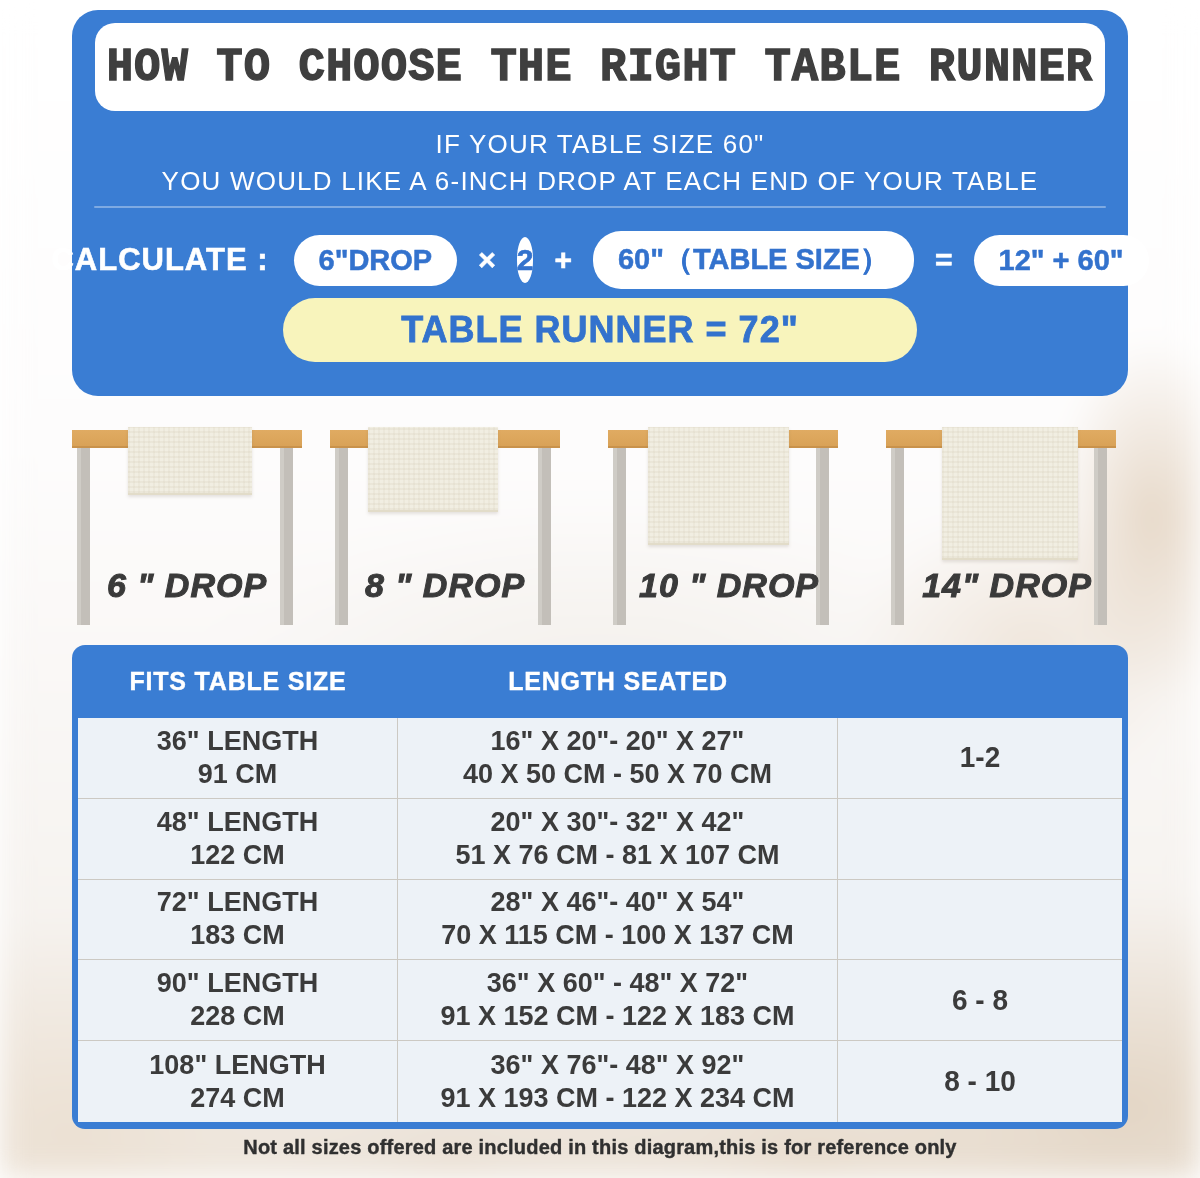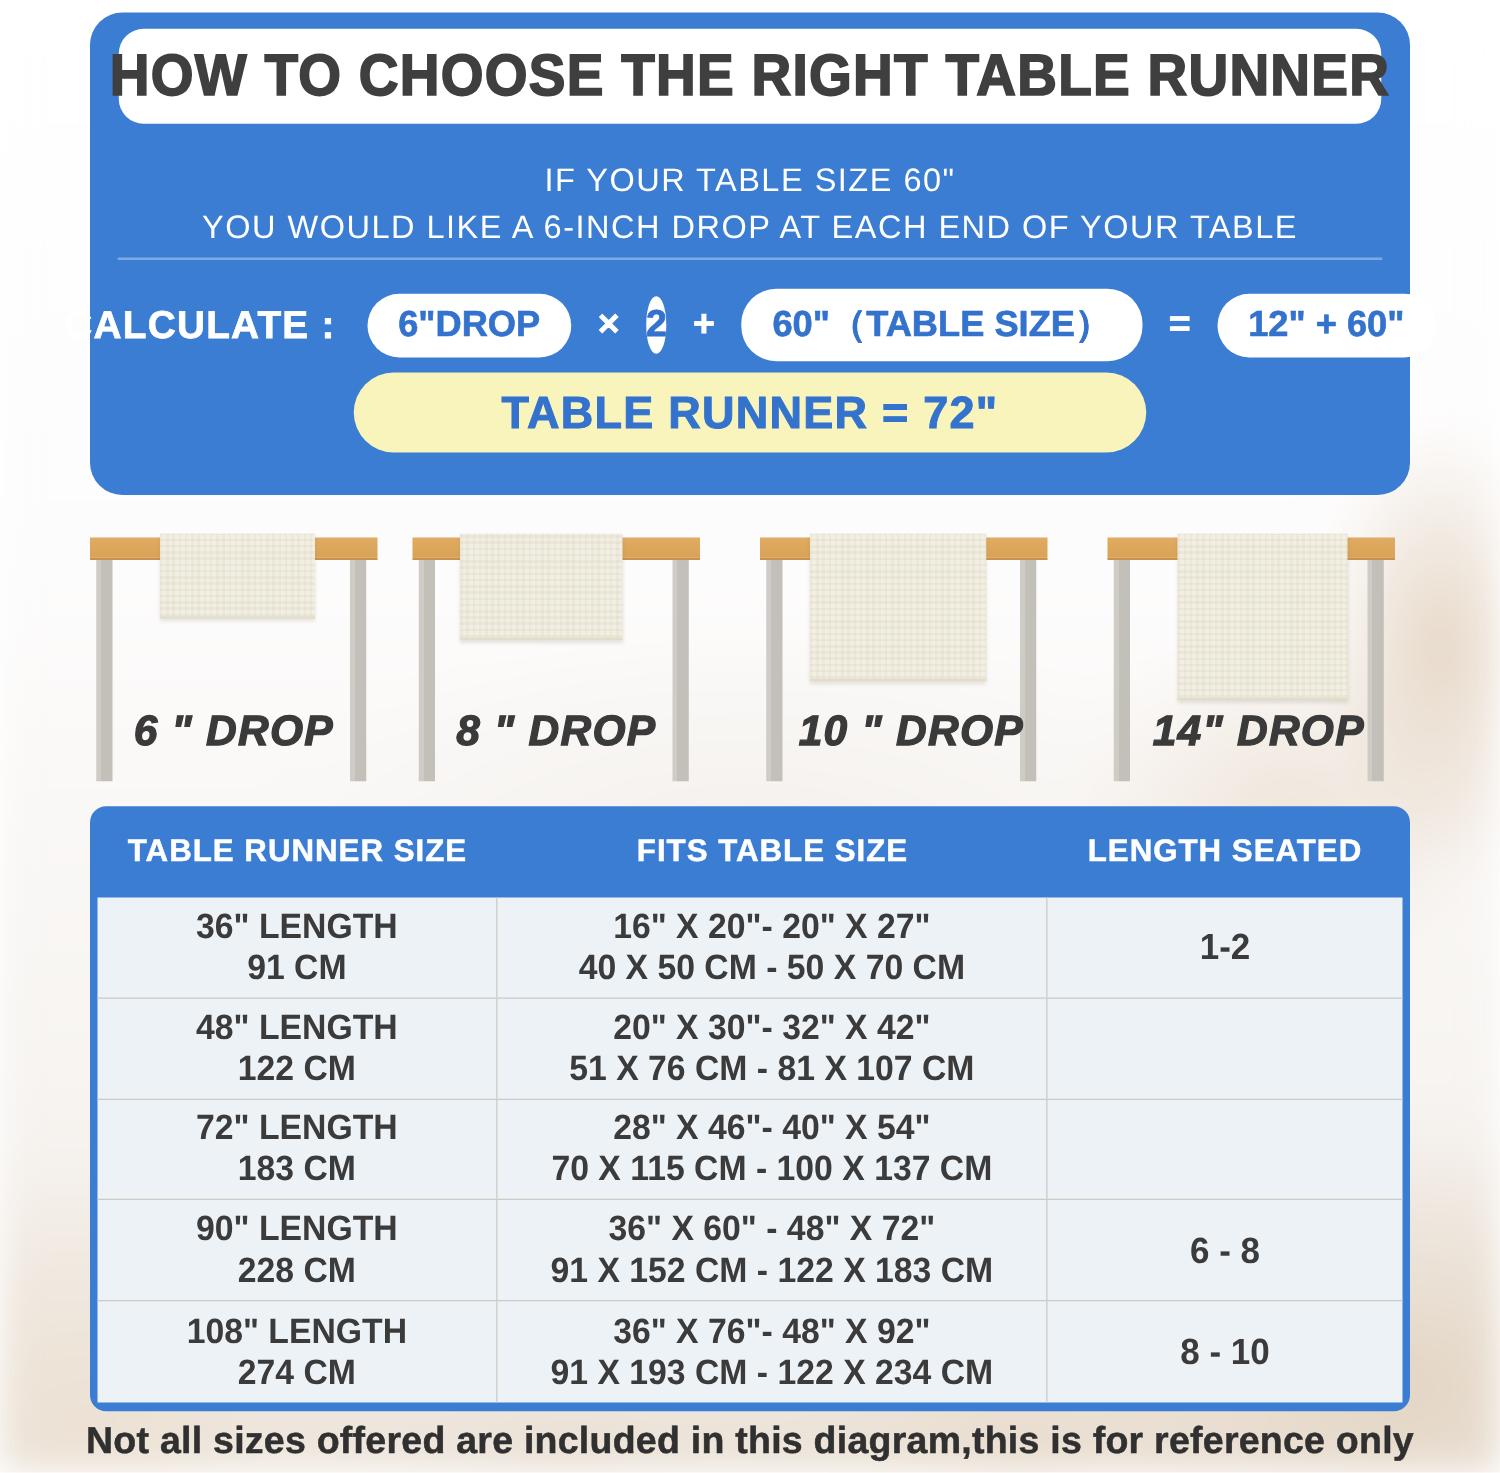--- a/index.html
+++ b/index.html
@@ -26,23 +26,23 @@
       linear-gradient(180deg, #ffffff 0%, #fdfcfc 38%, #f7f4f1 72%, #f1ece6 100%);
     filter: blur(14px);
   }
 
   
   .hero {
     position: absolute; left: 72px; top: 10px; width: 1056px; height: 386px;
     background: #3a7dd3; border-radius: 26px;
   }
   .title-card {
-    position: absolute; left: 23px; top: 13px; width: 1010px; height: 76px;
+    position: absolute; left: 23px; top: 13px; width: 1010px; height: 88px;
     background: #ffffff; border-radius: 20px;
-    display: flex; align-items: center; justify-content: center;
+    display: flex; align-items: center; justify-content: center; font-family: Liberation Mono, monospace;
   }
   .title-card .title {
     font-size: 44px; font-weight: bold; color: #3f3f3f;
     letter-spacing: 1px; white-space: nowrap;
     -webkit-text-stroke: 1.3px #3f3f3f;
     transform: scaleY(1.06);
   }
   .hero .subtitle { position: absolute; top: 116px; left: 0; right: 0; text-align: center; color: #ffffff; }
   .hero .subtitle .line { font-size: 26px; letter-spacing: 1.2px; line-height: 37px; }
   .hero .divider {
@@ -140,21 +140,21 @@
     display: flex; flex-direction: column; align-items: center; justify-content: center;
     color: #3b3b3b; font-weight: bold; line-height: 33px;
   }
   .tcell .cell-line { font-size: 27px; transform: scaleY(1.04); white-space: nowrap; }
   .tcell.col-1, .tcell.col-2 { border-right: 1px solid #ccc9c3; }
   .tcell.col-3 .cell-line { font-size: 28px; }
 
   
   .footer-note {
     position: absolute; top: 1136px; left: 0; width: 1200px; text-align: center;
-    font-size: 30px; font-weight: bold; color: #303030; letter-spacing: 0.2px;
+    font-size: 20px; font-weight: bold; color: #303030; letter-spacing: 0.2px;
     -webkit-text-stroke: 0.4px #303030;
   }
 </style>
 </head>
 <body>
 
 <div class="backdrop"></div>
 
 <div class="hero">
   <div class="title-card">
@@ -215,21 +215,20 @@
     <div class="tabletop"></div>
     <div class="leg leg-left"></div>
     <div class="leg leg-right"></div>
     <div class="drop-label">14" DROP</div>
   </div>
 
 </div>
 
 <div class="table-panel">
   <div class="table-header">
-    <div class="th">TABLE RUNNER SIZE</div>
     <div class="th">FITS TABLE SIZE</div>
     <div class="th">LENGTH SEATED</div>
   </div>
 
   <div class="table-body">
 
     <div class="trow">
       <div class="tcell col-1">
         <span class="cell-line">36" LENGTH</span>
         <span class="cell-line">91 CM</span>

